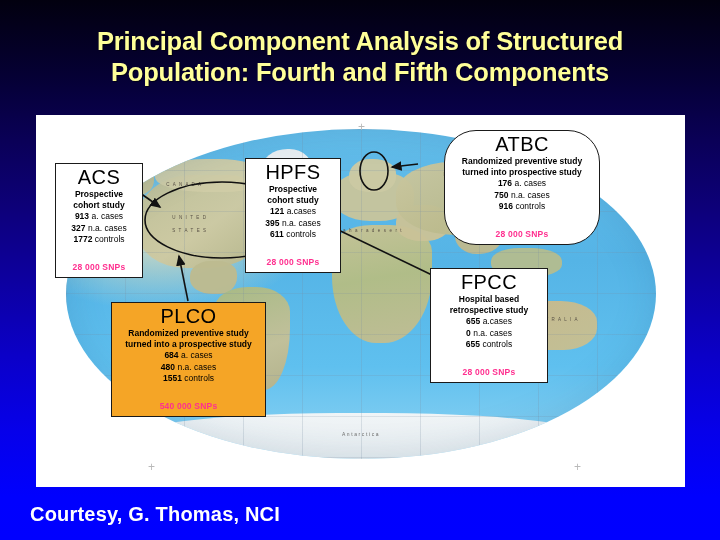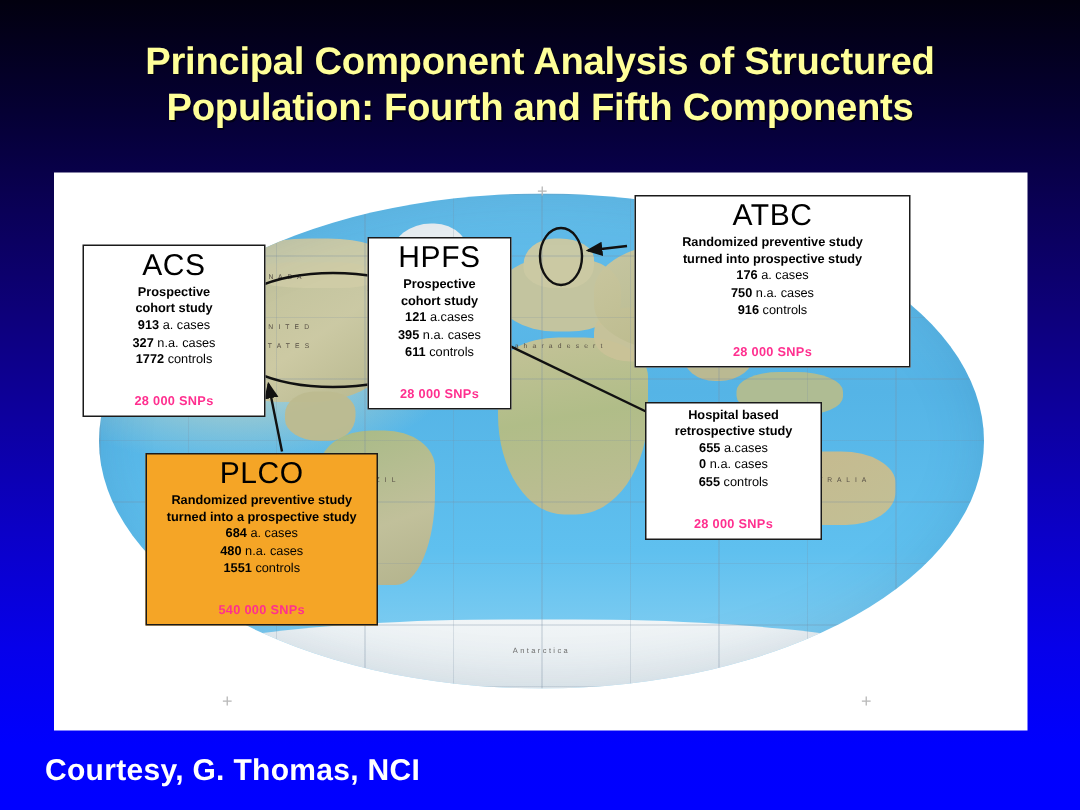--- a/index.html
+++ b/index.html
@@ -244,25 +244,25 @@
   .stat-line { font-size: 8.5px; line-height: 1.32; }
   .stat-line b { font-weight: bold; margin-top: 28px; }
   .snp-line {
     color: #ff2f8f;
     font-weight: bold;
     font-size: 8.5px;
     letter-spacing: 0.2px;
     margin-top: 17px;
   }
 
-  #box-acs   { left: 55px;  top: 163px; width: 122px; }
+  #box-acs   { left: 55px;  top: 163px; width: 88px; }
   #box-hpfs  { left: 245px; top: 158px; width: 96px; }
-  #box-atbc  { left: 423px; top: 130px; width: 184px; }
+  #box-atbc  { left: 444px; top: 130px; width: 156px; border-radius: 32px; }
   #box-fpcc  { left: 430px; top: 268px; width: 118px; }
-  #box-plco  { left: 97px;  top: 302px; width: 155px; }
+  #box-plco  { left: 111px;  top: 302px; width: 155px; }
 
   
   #caption {
     position: absolute;
     left: 30px;
     bottom: 14px;
     color: #ffffff;
     font-size: 20px;
     font-weight: bold;
     letter-spacing: 0.2px;
@@ -392,20 +392,21 @@
     <span>n.a. cases</span>
   </div>
   <div class="stat-line">
     <b>916</b>
     <span>controls</span>
   </div>
   <div class="snp-line">28 000 SNPs</div>
 </div>
 
 <div class="study-box" id="box-fpcc">
+  <div class="study-title">FPCC</div>
   <div class="study-desc">Hospital based</div>
   <div class="study-desc">retrospective study</div>
   <div class="stat-line">
     <b>655</b>
     <span>a.cases</span>
   </div>
   <div class="stat-line">
     <b>0</b>
     <span>n.a. cases</span>
   </div>

